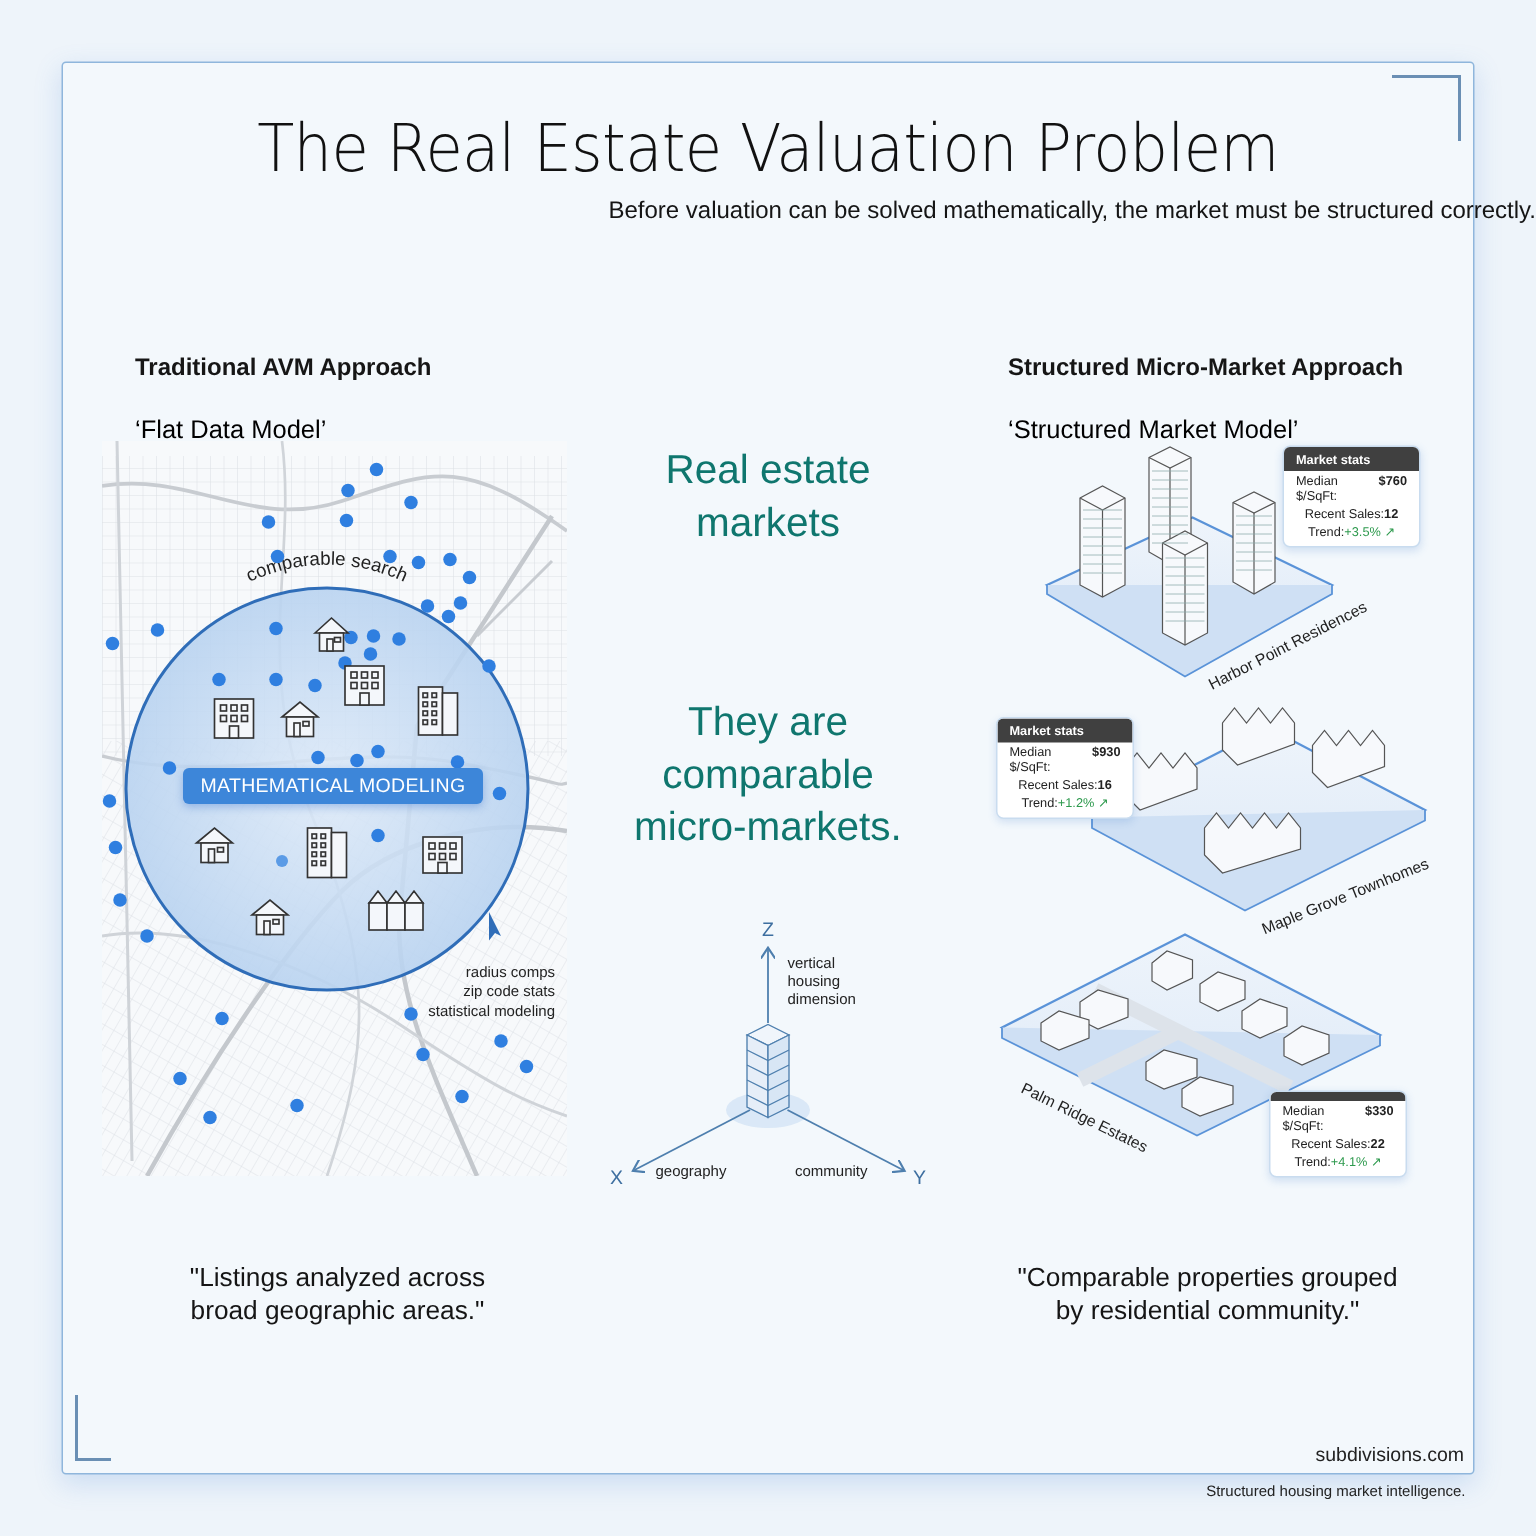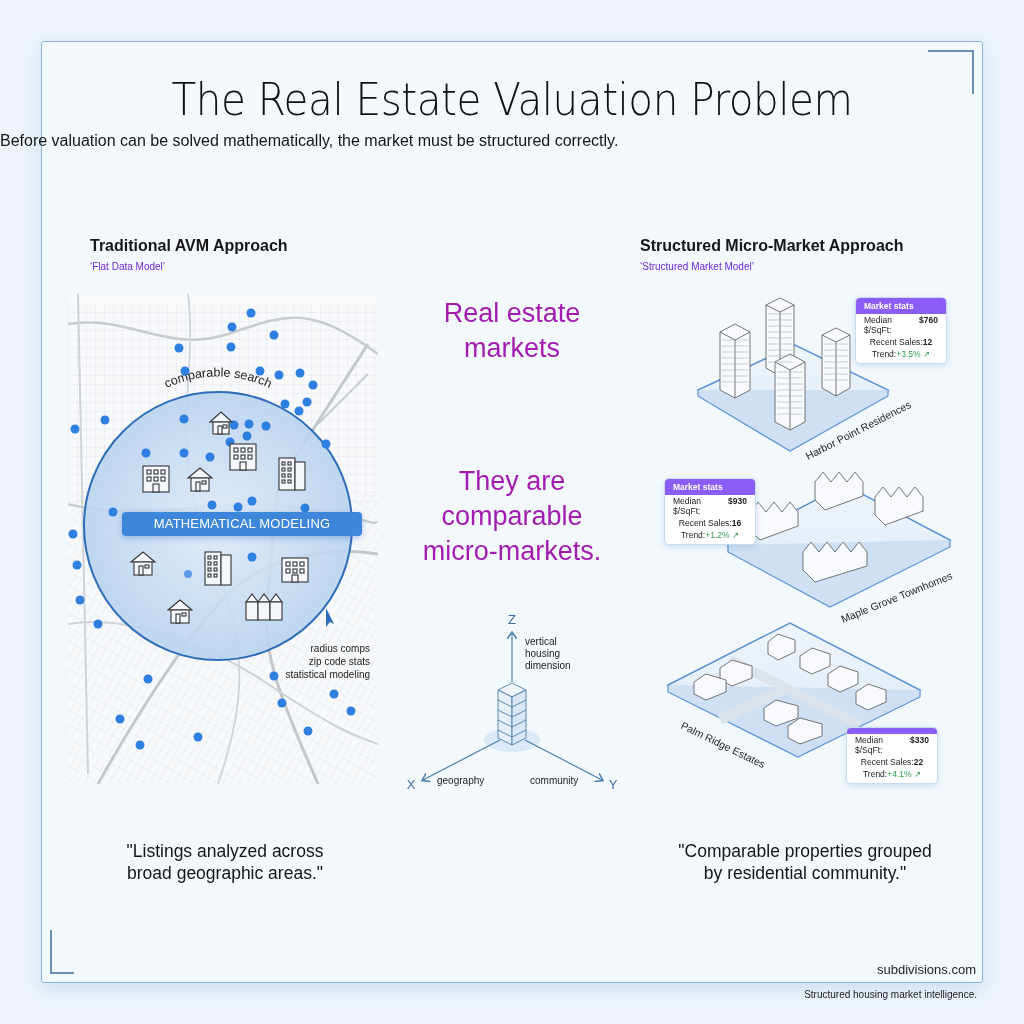--- a/index.html
+++ b/index.html
@@ -2,31 +2,31 @@
 <html><head>
 <meta charset="utf-8">
 <style>
   * { box-sizing: border-box; margin: 0; padding: 0; }
   html, body { width: 1024px; height: 1024px; overflow: hidden; }
   body { background: #eef4fa; font-family: "Liberation Sans", "DejaVu Sans", sans-serif; color: #111; position: relative; }
   .card { position: absolute; left: 41px; top: 41px; width: 942px; height: 942px; background: #f3f8fc; border: 1.5px solid #8fb6dc; border-radius: 3px; box-shadow: 0 6px 18px rgba(80,140,220,0.22); }
   .corner-tr { position: absolute; right: 8px; top: 8px; width: 46px; height: 44px; border-top: 2px solid #6a8fb4; border-right: 2px solid #6a8fb4; }
   .corner-bl { position: absolute; left: 8px; bottom: 8px; width: 24px; height: 44px; border-bottom: 2px solid #6a8fb4; border-left: 2px solid #6a8fb4; }
   .title { position: absolute; left: 0; right: 0; top: 74px; text-align: center; font-size: 44px; font-weight: 300; letter-spacing: -0.5px; color: #111; font-family: "DejaVu Sans", sans-serif; transform: scaleX(0.92); }
-  .subtitle { position: absolute; left: 0; right: 0; top: 132px; text-align: left; font-size: 16px; color: #151515; }
+  .subtitle { position: absolute; left: 0; right: 0; top: 132px; text-align: right; font-size: 16px; color: #151515; }
   .col-head { position: absolute; }
   .col-head .h { font-size: 16px; font-weight: bold; color: #161616; }
-  .col-head .s { font-size: 10px; color: #6d28d9; margin-top: 6px; }
+  .col-head .s { font-size: 17px; color: #000000; margin-top: 22px; }
   .map { position: absolute; left: 68px; top: 294px; width: 310px; height: 490px; background: #f6f8fa; overflow: hidden; }
-  .center-text { position: absolute; left: 400px; width: 224px; text-align: center; font-size: 27px; line-height: 35px; color: #a21caf; }
+  .center-text { position: absolute; left: 400px; width: 224px; text-align: center; font-size: 27px; line-height: 35px; color: #0f766e; }
   .axes { position: absolute; left: 395px; top: 605px; width: 235px; height: 195px; }
   .axes text { font-family: "Liberation Sans", sans-serif; }
   .iso { position: absolute; }
   .stats { position: absolute; background: #fff; border: 1px solid #c9dcef; border-radius: 5px; box-shadow: 0 2px 6px rgba(60,120,200,0.2); font-size: 8.5px; color: #222; overflow: hidden; }
-  .stats .hdr { background: #8b5cf6; color: #fff; font-weight: bold; padding: 3px 8px; font-size: 8.5px; }
+  .stats .hdr { background: #404040; color: #fff; font-weight: bold; padding: 3px 8px; font-size: 8.5px; }
   .stats .hdr.thin { height: 6px; padding: 0; }
   .stats .row { display: flex; justify-content: center; padding: 1px 8px; }
   .stats .row:first-of-type { padding-top: 4px; }
   .stats .val { font-weight: bold; }
   .stats .trend { color: #2e9a4e; }
   .quote { position: absolute; text-align: center; font-size: 17.5px; line-height: 22px; color: #151515; }
   .brand { position: absolute; right: 48px; top: 962px; font-size: 13px; color: #222; }
   .tagline { position: absolute; right: 47px; top: 989px; font-size: 10px; color: #222; }
 </style>
 </head>
@@ -38,21 +38,21 @@
 </div>
 
 <div class="title">The Real Estate Valuation Problem</div>
 <div class="subtitle">Before valuation can be solved mathematically, the market must be structured correctly.</div>
 
 <div class="col-head" style="left:90px; width:265px; top:237px;">
   <div class="h">Traditional AVM Approach</div>
   <div class="s">‘Flat Data Model’</div>
 </div>
 
-<div class="col-head" style="left:640px; width:310px; top:237px;">
+<div class="col-head" style="left:672px; width:310px; top:237px;">
   <div class="h">Structured Micro-Market Approach</div>
   <div class="s">‘Structured Market Model’</div>
 </div>
 
 <div class="map">
   <svg width="310" height="490" viewBox="0 0 310 490">
     <defs>
       <radialGradient id="cg" cx="50%" cy="50%" r="50%">
         <stop offset="0%" stop-color="#dce9f8" stop-opacity="0.85"></stop>
         <stop offset="100%" stop-color="#b9d3f0" stop-opacity="0.9"></stop>
@@ -213,21 +213,21 @@
       <g transform="translate(178,300)">
           <path d="M0 8 L6 0 L12 8 Z M12 8 L18 0 L24 8 Z M24 8 L30 0 L36 8 Z"></path>
           <rect x="0" y="8" width="12" height="18"></rect>
           <rect x="12" y="8" width="12" height="18"></rect>
           <rect x="24" y="8" width="12" height="18"></rect>
         </g>
     </g>
 
     <path d="M258 314 L266 330 L262 328 L258 333 Z" fill="#2f6db8"></path>
   </svg>
-  <div style="position:absolute; left:54px; top:218px; width:240px; height:24px; background:#3d86d9; border-radius:4px; color:#fff; font-size:13px; text-align:center; line-height:24px; letter-spacing:0.2px; box-shadow:0 2px 6px rgba(40,100,200,0.35);">MATHEMATICAL MODELING</div>
+  <div style="position:absolute; left:54px; top:218px; width:200px; height:24px; background:#3d86d9; border-radius:4px; color:#fff; font-size:13px; text-align:center; line-height:24px; letter-spacing:0.2px; box-shadow:0 2px 6px rgba(40,100,200,0.35);">MATHEMATICAL MODELING</div>
   <div style="position:absolute; right:8px; top:348px; text-align:right; font-size:10px; line-height:13px; color:#222;">
     <div>radius comps</div>
     <div>zip code stats</div>
     <div>statistical modeling</div>
   </div>
 </div>
 
 <div class="center-text" style="top:296px;">
   <div>Real estate</div>
   <div>markets</div>

